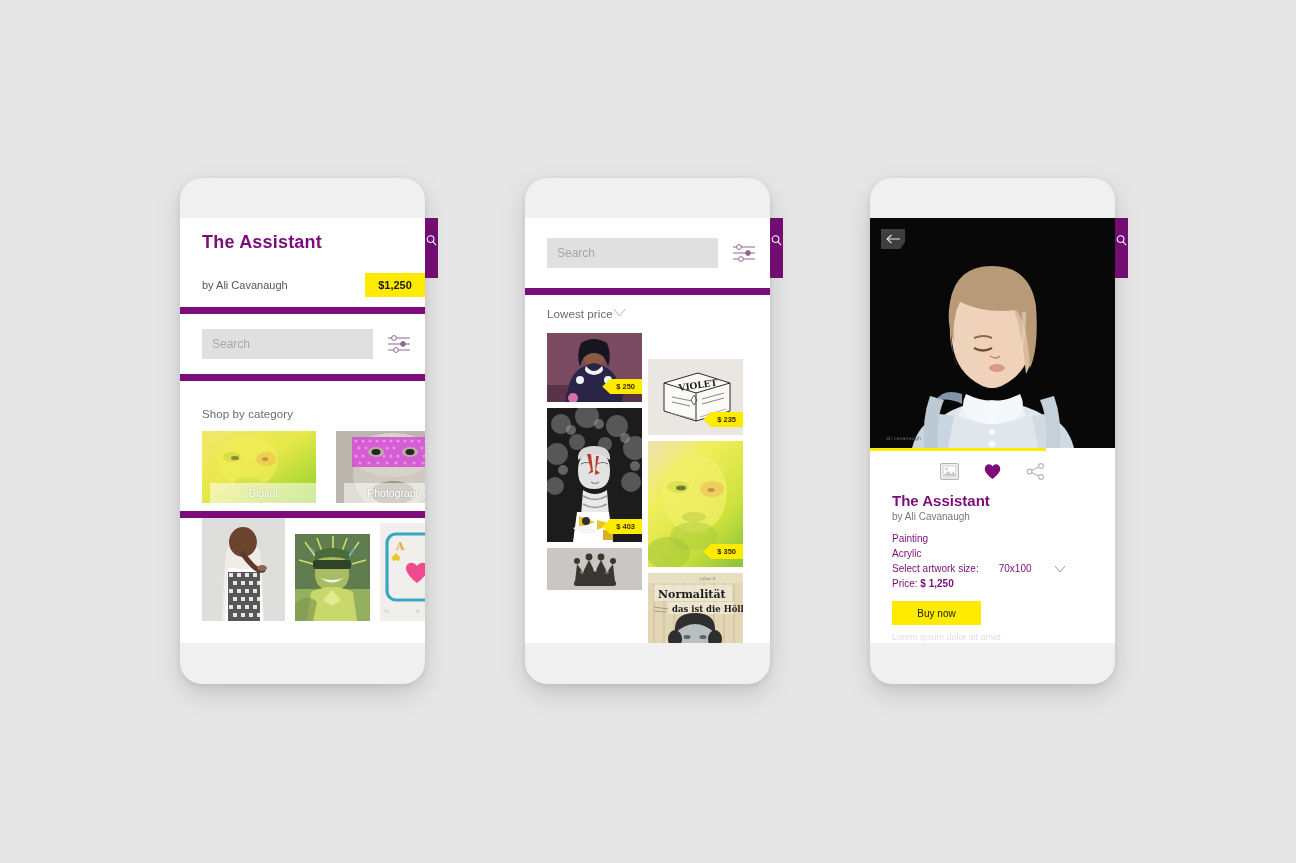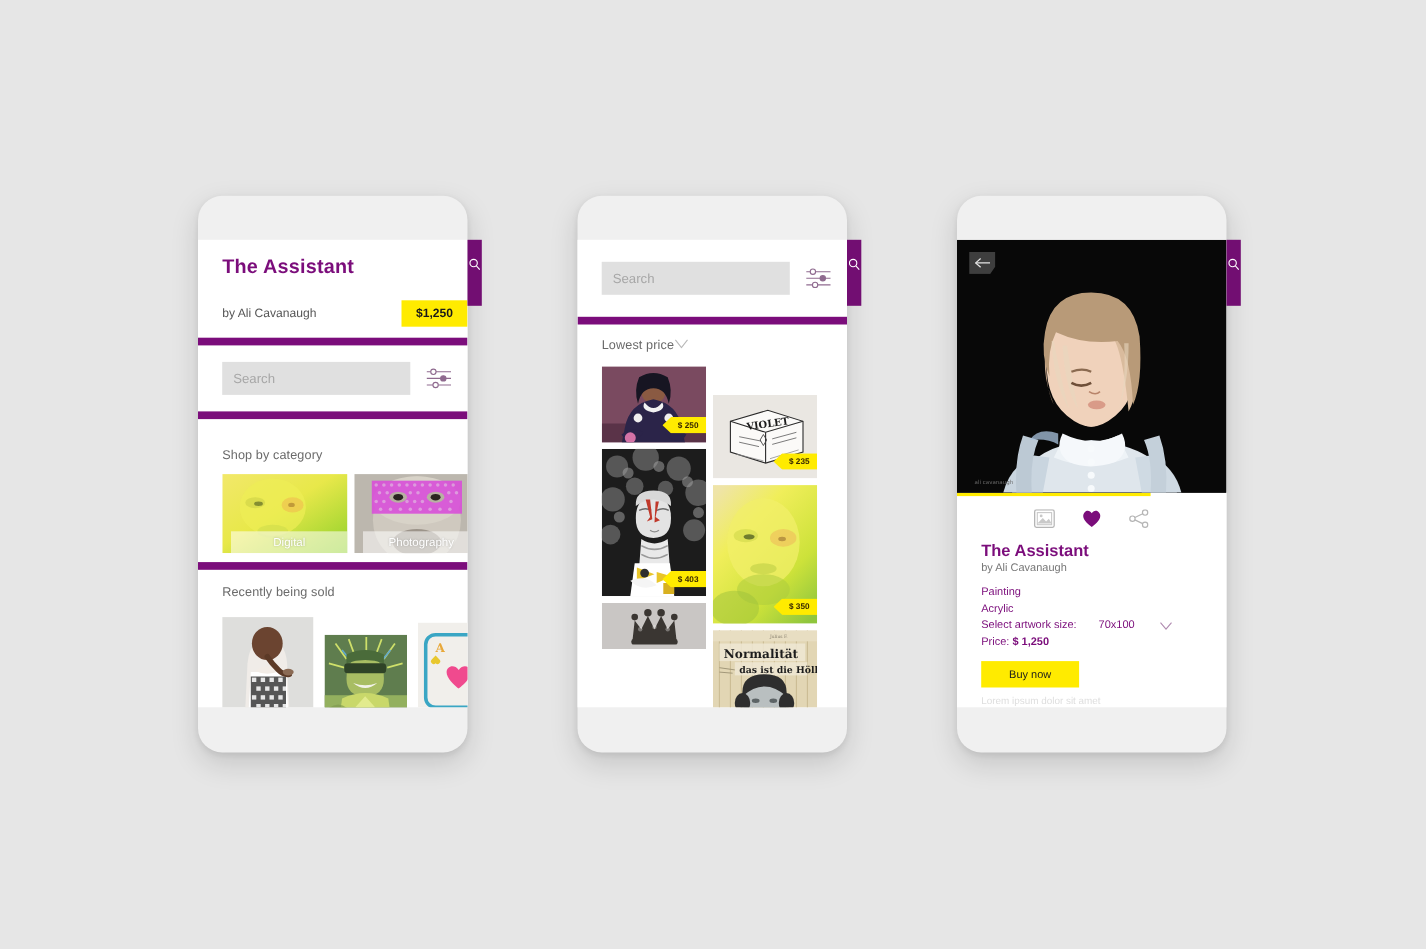--- a/index.html
+++ b/index.html
@@ -56,21 +56,21 @@
   .p1-pad { padding: 0 22px; }
   .title-xl {
     font-size: 18px; font-weight: bold; color: #7b0d7b;
     letter-spacing: .2px;
   }
   .byline { font-size: 11px; color: #555; }
   .pricechip {
     background: #ffeb00; color: #1a1a1a; font-size: 11px; font-weight: bold;
     padding: 6px 0; width: 60px; text-align: center;
   }
-  .cat-grid { display: flex; gap: 6px; padding-left: 22px; }
+  .cat-grid { display: flex; gap: 20px; padding-left: 22px; }
   .cat-tile { position: relative; width: 114px; height: 72px; overflow: hidden; flex:0 0 auto;}
   .cat-tile .cap {
     position: absolute; left: 8px; right: 0; bottom: 0;
     background: rgba(255,255,255,.55);
     color: #fff; font-size: 10.5px; text-align: center; padding: 4px 0;
     text-shadow: 0 0 2px rgba(0,0,0,.25);
   }
   .sold-row { display: flex; gap: 10px; padding-left: 22px; align-items: flex-end; }
 
   
@@ -214,23 +214,20 @@
                 <circle cx="87" cy="32" r="1.6"></circle>
             </g>
             <ellipse cx="57" cy="62" rx="22" ry="12" fill="#9c948a"></ellipse>
           </svg>
           <div class="cap">Photography</div>
         </div>
       </div>
 
       <div class="divider" style="height:7px;margin-top:8px;"></div>
 
-      <div class="p1-pad" style="padding-top:11px;padding-bottom:14px;">
-        <span class="sec-label">Recently being sold</span>
-      </div>
       <div class="sold-row">
         <div>
           <svg width="83" height="103" viewBox="0 0 83 103">
             <rect width="83" height="103" fill="#dededc"></rect>
             <path d="M41 20 q16 0 18 22 l3 61 h-42 l3 -61 q2 -22 18 -22z" fill="#f0ece8"></path>
             <path d="M26 50 h32 l3 53 h-38z" fill="#ffffff"></path>
             <g fill="#2c2c2c" opacity=".8">
               <rect x="26" y="54" width="32" height="49"></rect>
             </g>
             <g fill="#ffffff" opacity=".85">

